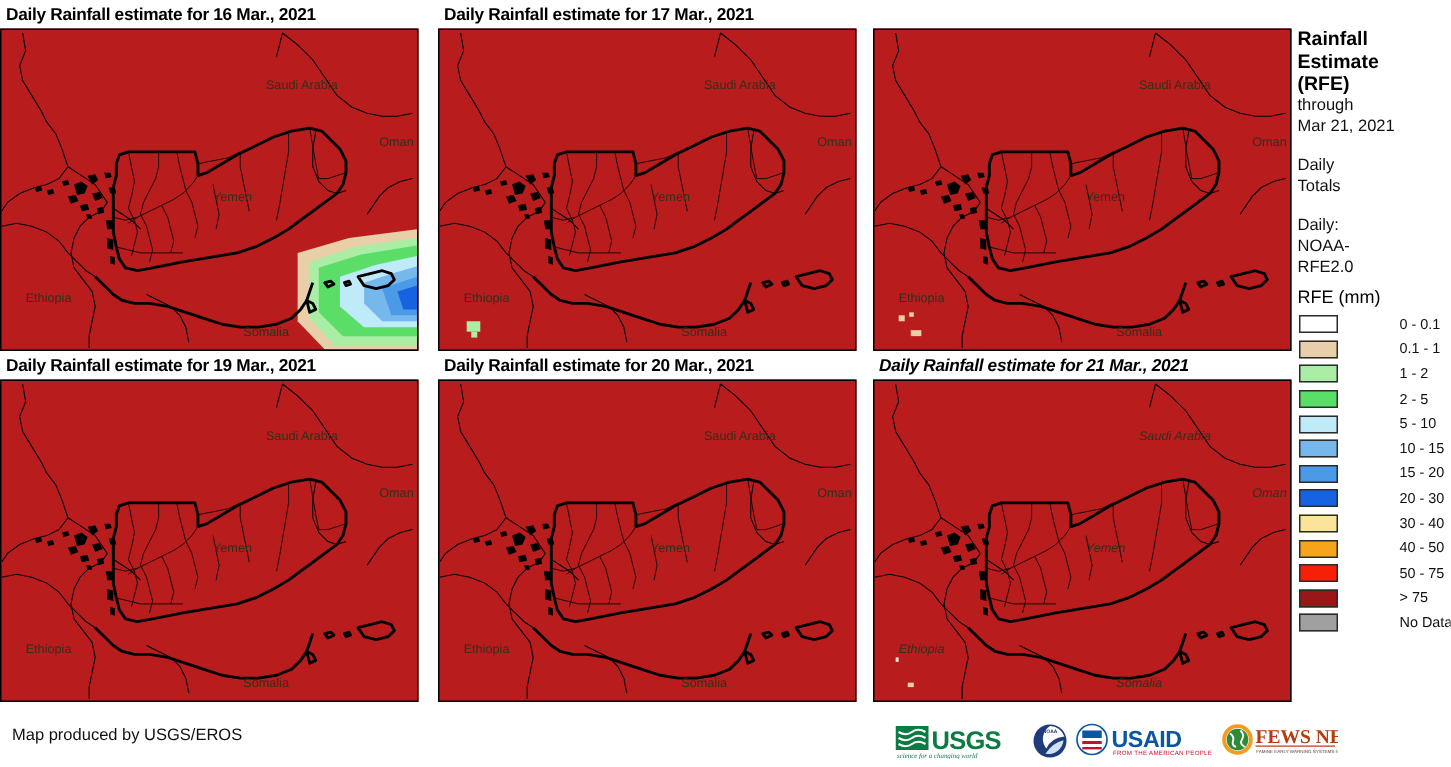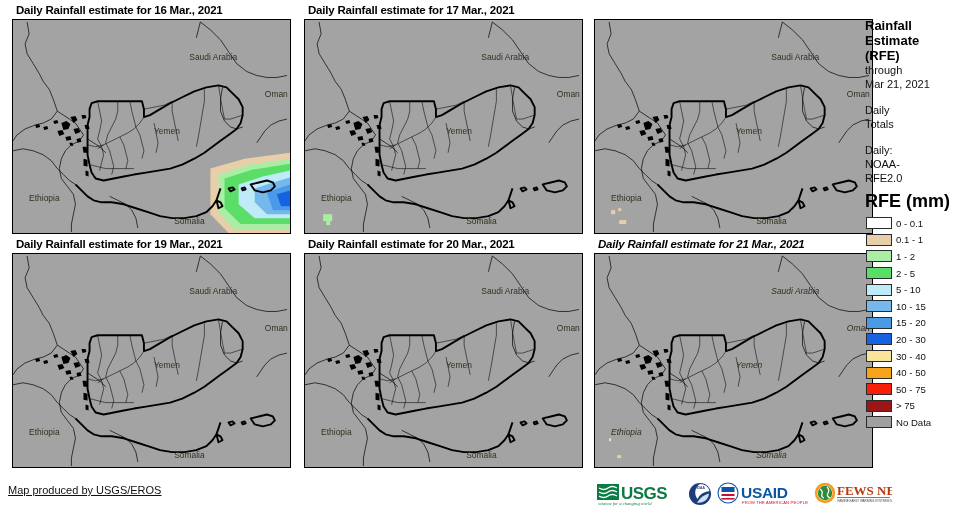--- a/index.html
+++ b/index.html
@@ -1,63 +1,62 @@
 <!DOCTYPE html>
 <html><head>
 <meta charset="utf-8">
 <style>
   html,body{margin:0;padding:0;background:#fff;}
   body{
     width:967px;height:511px;position:relative;overflow:hidden;
     font-family:"Liberation Sans",sans-serif;color:#000;
   }
-  .panel-grid{position:absolute;left:12px;top:0;width:855px;height:478px;}
+  .panel-grid{position:absolute;left:0;top:0;width:855px;height:478px;}
   .panel{position:absolute;}
   .panel-title{
     font-size:11.5px;font-weight:bold;letter-spacing:-0.2px;
     white-space:nowrap;height:17px;line-height:17px;padding-left:4px;
   }
   .map-box{
-    position:relative;border:1px solid #000;background:#a3a3a3;
+    position:relative;border:1px solid #000;background:#b91c1c;
     width:100%;height:100%;box-sizing:border-box;overflow:hidden;
   }
   .map-frame{position:absolute;left:0;top:17px;right:0;bottom:0;}
   .map-svg{display:block;width:100%;height:100%;}
   .ctry-label{
     font-family:"Liberation Sans",sans-serif;
     font-size:8.4px;fill:#332f1e;
   }
 
   
   .side{
     position:absolute;left:860px;top:0;width:107px;height:478px;
   }
   .side-title{
     font-size:13px;font-weight:bold;line-height:15px;margin:18px 0 0 5px;
   }
   .side-sub{font-size:11px;line-height:14px;margin-left:5px;color:#111;}
   .side-gap{height:12px;}
   .legend-title{
-    font-size:18px;font-weight:bold;margin:6px 0 3px 5px;
+    font-size:12px;font-weight:normal;margin:6px 0 3px 5px;
   }
   .legend-list{margin:0;padding:0;list-style:none;}
   .legend-row{
-    display:flex;align-items:center;height:16.6px;margin-left:6px;
+    display:flex;align-items:center;height:16.6px;margin-left:6px;gap:37px;
   }
   .sw{
     width:26px;height:12px;border:1px solid #2b2b2b;box-sizing:border-box;
     flex:0 0 auto;
   }
   .lg-label{font-size:9.6px;margin-left:4px;white-space:nowrap;color:#111;}
 
   
   .credit{
     position:absolute;left:8px;top:484px;font-size:11px;color:#111;
     white-space:nowrap;
-    text-decoration:underline;
   }
   .logos{
     position:absolute;left:597px;top:479px;height:30px;
     display:flex;align-items:center;gap:5px;
   }
   .logo{height:26px;display:flex;align-items:center;}
 </style>
 </head>
 <body>
 

